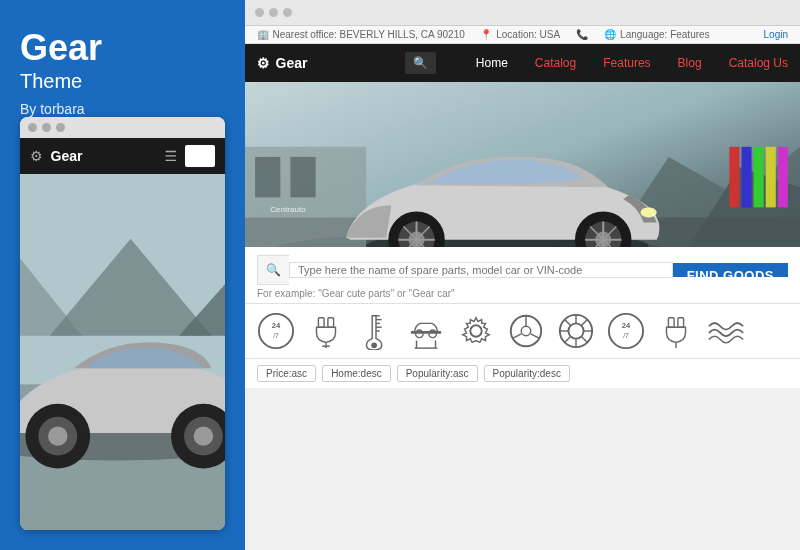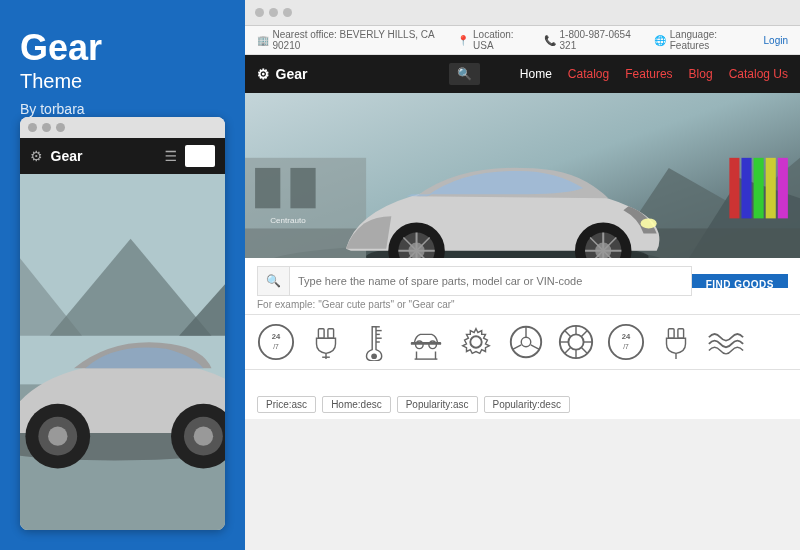--- a/index.html
+++ b/index.html
@@ -166,21 +166,21 @@
       background: #333;
       border: none;
       padding: 4px 8px;
       color: white;
       font-size: 12px;
       border-radius: 2px;
       cursor: pointer;
     }
     .nav-links {
       display: flex;
-      gap: 16px;
+      gap: 27px;
       margin-left: 20px;
     }
     .nav-link {
       color: #ef4444;
       font-size: 12px;
       text-decoration: none;
     }
     .nav-link.active {
       color: white;
     }
@@ -217,29 +217,29 @@
       height: 30px;
       display: flex;
       align-items: center;
     }
     .search-input-main {
       flex: 1;
       border: 1px solid #ddd;
       padding: 5px 8px;
       font-size: 11px;
       color: #999;
-      height: 30px;
+      height: 16px;
       outline: none;
     }
     .find-btn {
       background: #1a6bbf;
       color: white;
       border: none;
       padding: 5px 14px;
-      font-size: 10px;
+      font-size: 13px;
       font-weight: bold;
       height: 14px;
       cursor: pointer;
       text-transform: uppercase;
       letter-spacing: 0.5px;
     }
     .search-hint {
       font-size: 10px;
       color: #888;
       margin-top: 3px;
@@ -270,21 +270,20 @@
       gap: 6px;
     }
     .tag {
       border: 1px solid #ccc;
       padding: 2px 8px;
       font-size: 10px;
       color: #555;
       cursor: pointer;
       border-radius: 2px;
       background: white;
-      margin-top: 20px;
     }
 
     
     .svg-icon {
       width: 38px;
       height: 38px;
     }
   </style>
 </head>
 <body>
@@ -347,21 +346,20 @@
       <span class="info-item">
         <span>🏢</span>
         <span>Nearest office: BEVERLY HILLS, CA 90210</span>
       </span>
       <span class="info-item">
         <span>📍</span>
         <span>Location: USA</span>
       </span>
       <span class="info-item">
         <span>📞</span>
-        <span>1-800-987-0654 321</span>
       </span>
       <span class="info-item">
         <span>🌐</span>
         <span>Language: Features</span>
       </span>
       <a href="#">Login</a>
     </div>
 
     <div class="main-nav">
       <div class="nav-brand">

